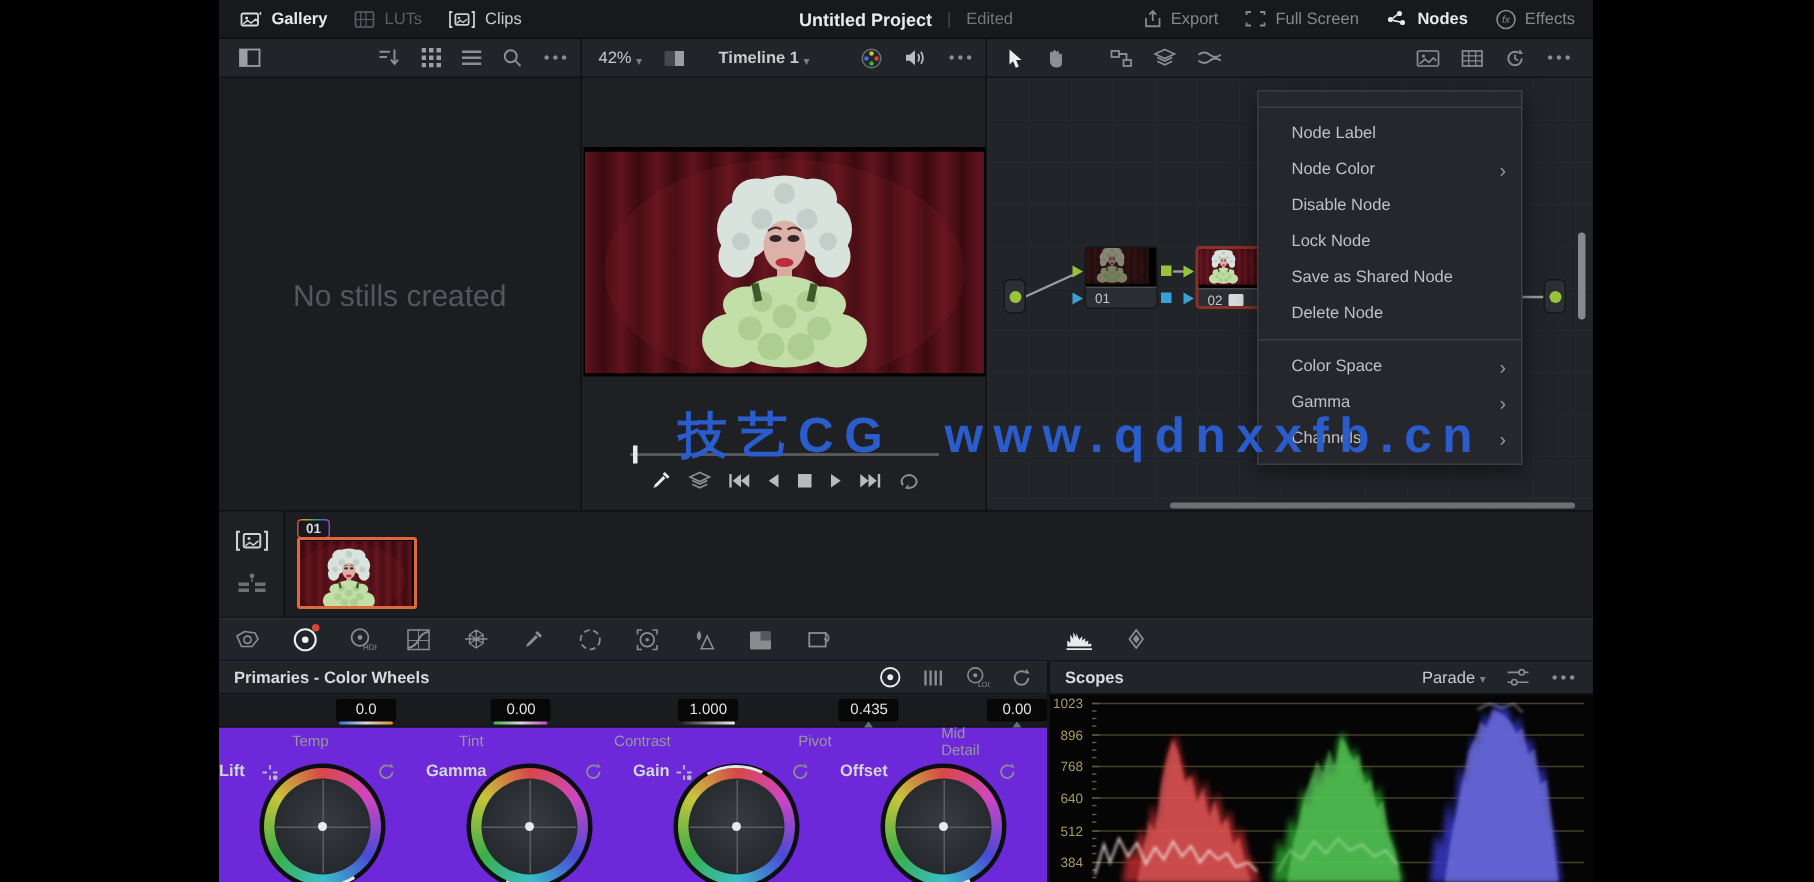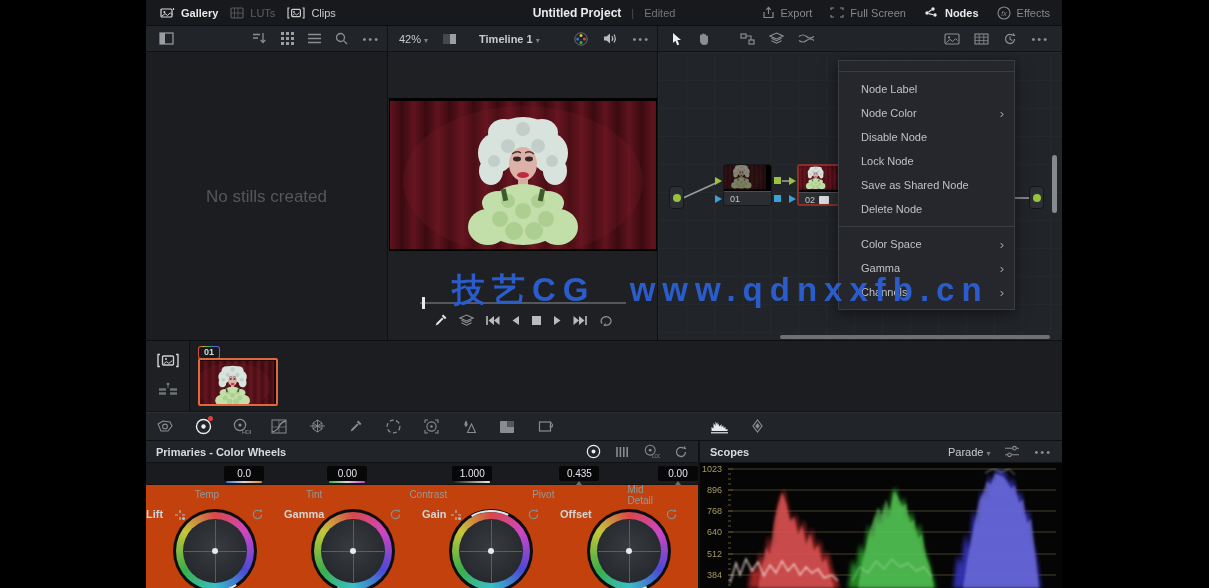--- a/index.html
+++ b/index.html
@@ -4,21 +4,21 @@
 <style>
   * { margin:0; padding:0; box-sizing:border-box; }
   html,body { background:#000; }
   body { font-family:"Liberation Sans","DejaVu Sans",sans-serif; }
   #stage { position:relative; width:1209px; height:588px; background:#000; overflow:hidden; }
   .app { position:absolute; left:146px; top:0; width:916px; height:588px; background:#141619; }
 
   
   .topbar { position:absolute; left:0; top:0; width:916px; height:26px; background:#17191c; display:flex; align-items:center; border-bottom:1px solid #0c0d0f; }
   .tb-group { display:flex; align-items:center; gap:18px; }
-  .tb-left { margin-left:14px;gap:12px; }
+  .tb-left { margin-left:14px; }
   .tb-center { position:absolute; left:0; right:0; justify-content:center; display:flex; align-items:center; gap:10px; pointer-events:none; }
   .tb-right { position:absolute; right:12px; display:flex; align-items:center; }
   .tb-item { display:flex; align-items:center; gap:6px; font-size:11px; color:#85888c; cursor:pointer; }
   .tb-item.active { color:#e7e9ea; font-weight:bold; }
   .tb-item.dim { color:#5c5f63; }
   .tb-title { font-size:12px; font-weight:bold; color:#e8eaec; }
   .tb-sep { color:#4a4d50; font-size:11px; }
   .tb-status { font-size:11px; color:#73767a; }
   .micon { display:inline-block; }
 
@@ -30,21 +30,21 @@
   .t2-sec.node { flex:1; }
   .t2-btn { color:#8b8e92; font-size:12px; padding:0 7px; cursor:pointer; display:flex; align-items:center; height:100%; }
   .t2-label { font-size:11px; color:#c9cbcd; }
   .dots { letter-spacing:2px; color:#8b8e92; font-size:11px; }
   .caret { font-size:8px; color:#7b7e82; margin-left:3px; transform:translateY(2px); }
   .spacer { flex:1; }
 
   
   .main { position:absolute; left:0; top:52px; width:916px; height:288px; display:flex; }
   .gallery-panel { width:242px; background:#1b1d20; border-right:1px solid #0e0f11; position:relative; }
-  .empty-msg { position:absolute; width:100%; top:135px; text-align:center; color:#54575b; font-size:17px; }
+  .empty-msg { position:absolute; width:100%; top:135px; text-align:center; color:#54575b; font-size:20px; }
   .viewer-panel { width:270px; background:#1e2023; position:relative; border-right:1px solid #0e0f11; }
   .video-frame { position:absolute; left:1px; top:46px; width:268px; height:153px; background:#000; }
   .video-frame svg { position:absolute; left:1px; top:3px; }
   .scrub { position:absolute; left:32px; top:250px; width:206px; height:2px; background:#55585b; }
   .playhead { position:absolute; left:2px; top:-5px; width:3px; height:12px; background:#e8e9ea; }
   .transport { position:absolute; left:0; top:261px; width:270px; display:flex; justify-content:center; align-items:center; gap:11px; }
   .tr-btn { cursor:pointer; display:flex; align-items:center; }
 
   
   .node-panel { flex:1; position:relative; background:#212429;
@@ -90,21 +90,21 @@
   .clip-thumb svg { position:absolute; left:-2px; top:-5px; }
 
   
   .palette-bar { position:absolute; left:0; top:412px; width:916px; height:29px; background:#212428; border-top:1px solid #2a2d31; border-bottom:1px solid #101215; display:flex; align-items:center; }
   .pal-icon { width:38px; display:flex; justify-content:center; align-items:center; position:relative; cursor:pointer; height:100%; }
   .pal-icon .badge { position:absolute; top:3px; right:9px; width:5px; height:5px; border-radius:50%; background:#d84438; }
   .pal-right { position:absolute; left:554px; display:flex; }
 
   
   .bottom { position:absolute; left:0; top:441px; width:916px; height:147px; display:flex; }
-  .primaries-panel { width:554px; background:#c2410c; border-right:2px solid #101214; display:flex; flex-direction:column; }
+  .primaries-panel { width:554px; background:#6d28d9; border-right:2px solid #101214; display:flex; flex-direction:column; }
   .panel-header { height:22px; background:#212428; border-bottom:1px solid #101215; display:flex; align-items:center; padding:0 10px; }
   .panel-title { font-size:11px; font-weight:bold; color:#d9dbdd; }
   .ph-icons { margin-left:auto; display:flex; align-items:center; gap:14px; }
   .fields-row { height:22px; display:flex; align-items:center; background:#191b1e; border-bottom:1px solid #101215; padding-left:8px; }
   .field { display:flex; align-items:center; margin-left:14px; }
   .field-label { font-size:10px; color:#96999c; margin-right:5px;margin-top:42px; }
   .field-box { width:40px; position:relative; }
   .field-value { display:block; width:40px; background:#070708; color:#e4e6e8; font-size:10px; text-align:center; padding:2px 0; border-radius:2px; border:none; font-family:"Liberation Sans",sans-serif; }
   .grad-line { position:absolute; left:2px; right:2px; bottom:-2px; height:2px; border-radius:1px; }
   .grad-temp { background:linear-gradient(90deg,#3a6fd8,#d8d8d8,#e08a30); }

